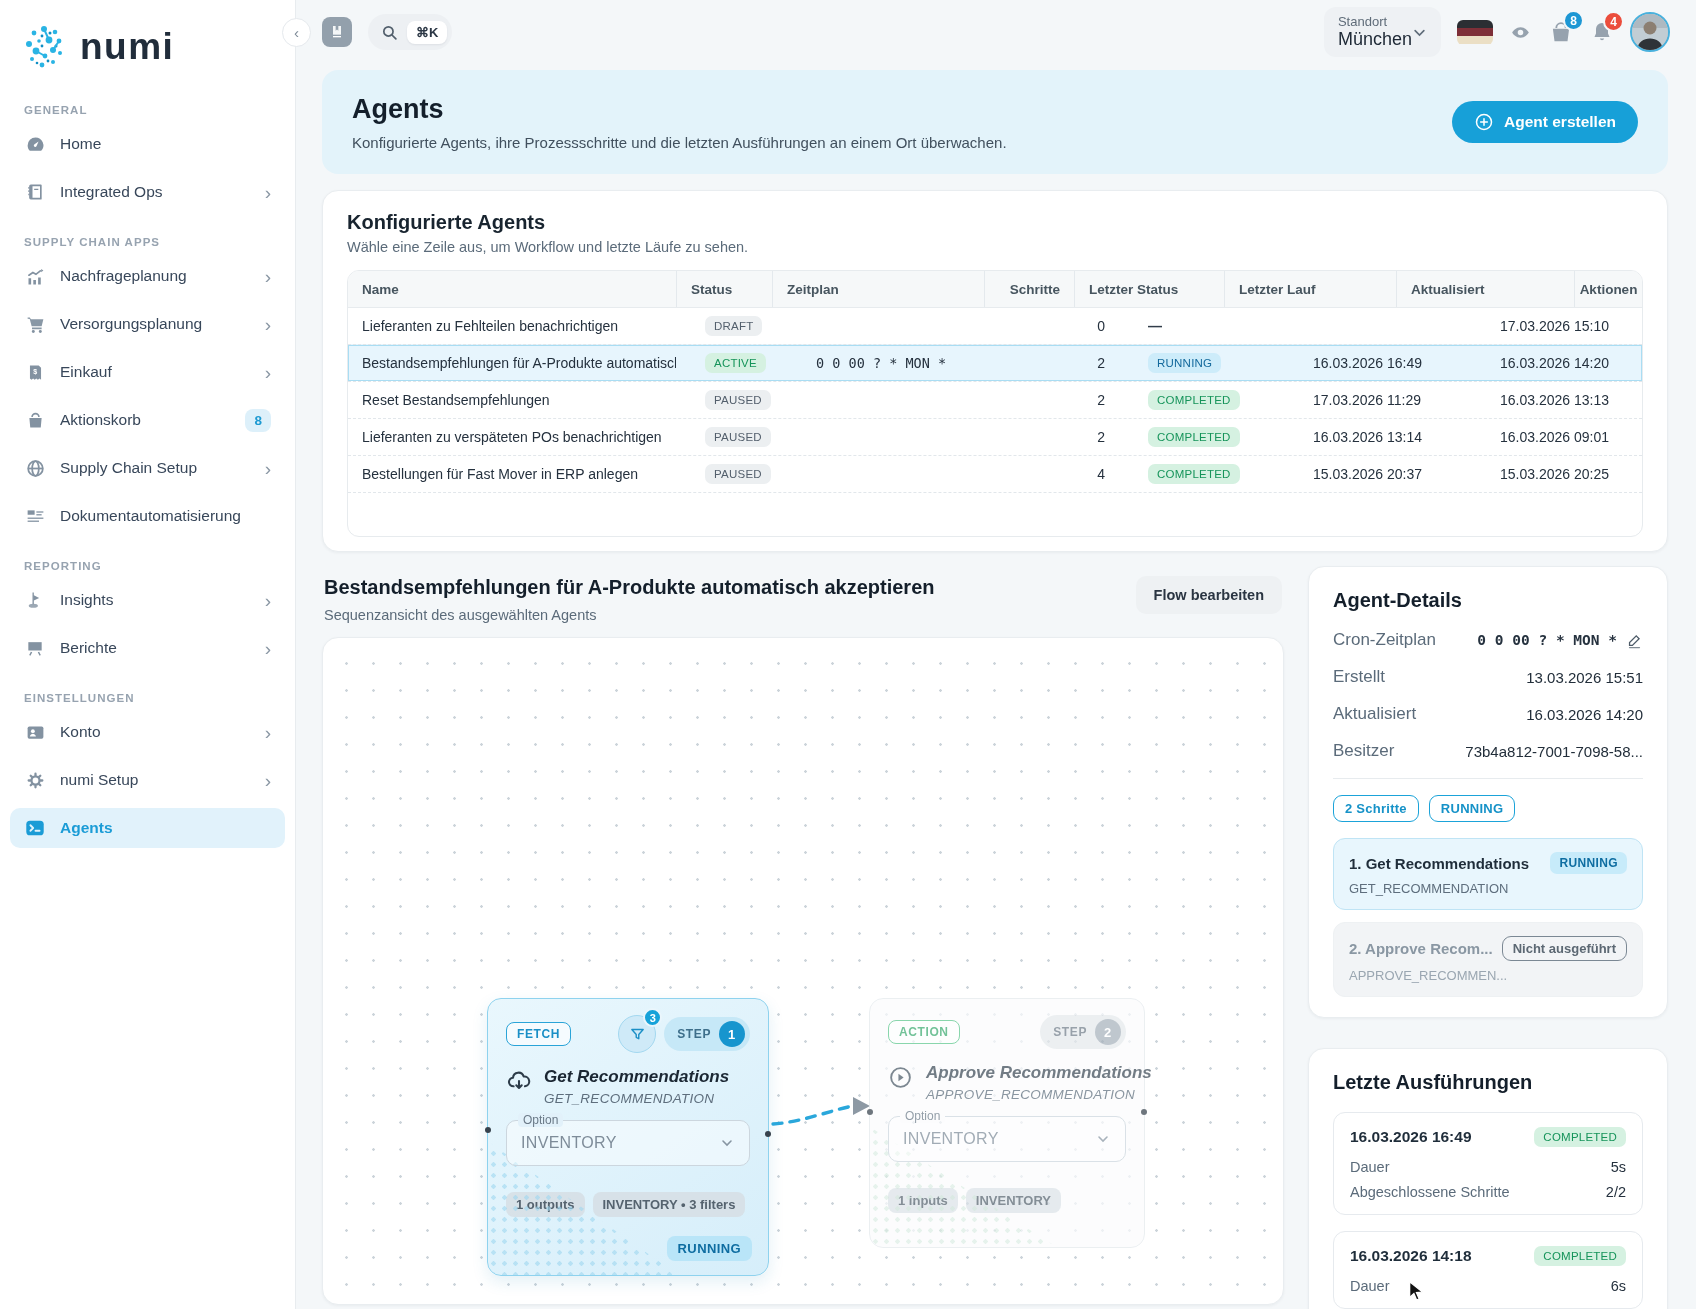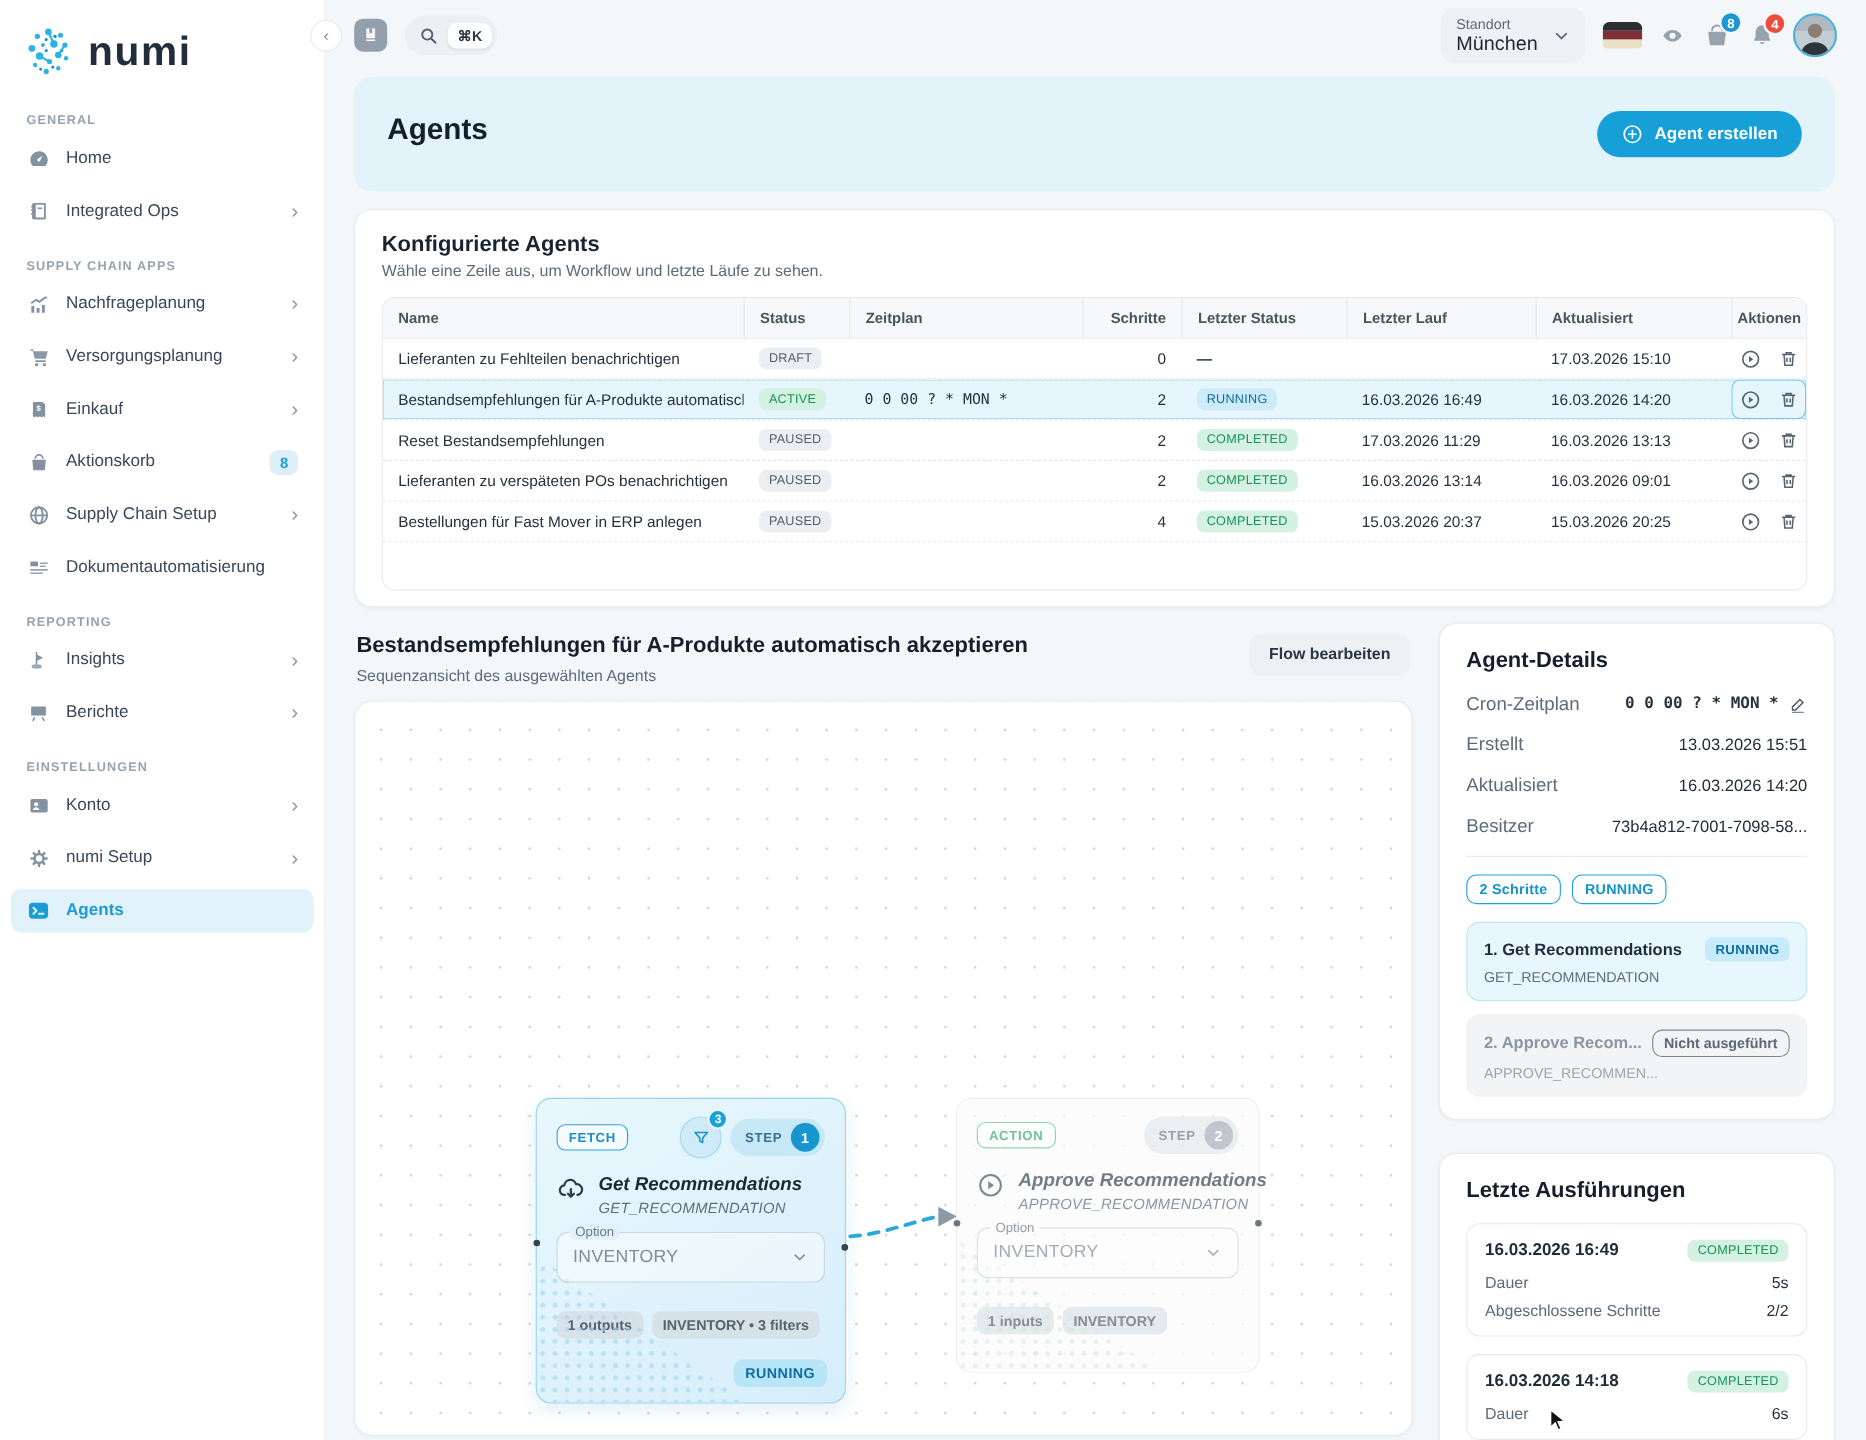--- a/index.html
+++ b/index.html
@@ -33,21 +33,21 @@
   
   .topbar { position:absolute; left:296px; top:0; right:0; height:64px;
     display:flex; align-items:center; gap:16px; padding:0 26px; }
   .book-btn { width:30px; height:30px; border-radius:8px; background:#93a0ac;
     display:flex; align-items:center; justify-content:center; cursor:pointer; }
   .search-pill { height:36px; background:#edf0f3; border-radius:999px; display:flex;
     align-items:center; gap:9px; padding:0 5px 0 13px; cursor:pointer; }
   .kbd-chip { background:#fff; border-radius:8px; padding:4px 9px; font-size:13px;
     font-weight:bold; color:#2b3745; box-shadow:0 1px 2px rgba(20,40,60,.08); }
   .tb-spacer { flex:1; }
-  .loc-box { display:flex; align-items:center; gap:14px; background:#eef1f4;
+  .loc-box { display:flex; align-items:center; background:#eef1f4;
     border-radius:12px; padding:7px 14px; cursor:pointer; }
   .loc-label { font-size:13px; color:#5f6c79; }
   .loc-value { font-size:18px; color:#1d2835; }
   .flag-de { width:36px; height:25px; border-radius:6px; overflow:hidden; display:flex; flex-direction:column; cursor:pointer; }
   .flag-de div { flex:1; }
   .icon-btn { position:relative; color:#96a2ae; cursor:pointer; }
   .count-badge { position:absolute; top:-9px; right:-10px; min-width:21px; height:21px;
     border-radius:50%; border:2px solid #f4f7f9; color:#fff; font-size:12px; font-weight:bold;
     display:flex; align-items:center; justify-content:center; }
   .badge-blue { background:#1d97d4; }
@@ -76,21 +76,21 @@
   .table-card .sub { font-size:14.5px; color:#5b6b7a; margin-bottom:15px; }
 
   .agents-table { border:1px solid #e7ebee; border-radius:12px; overflow:hidden; }
   .t-row { display:grid; grid-template-columns:328px 96px 212px 90px 150px 172px 178px 1fr;
     align-items:stretch; }
   .t-head { background:#f6f8f9; }
   .t-head .t-cell { font-size:13.5px; font-weight:bold; color:#47555f; padding:9px 14px; }
   .t-head .t-cell + .t-cell { border-left:1px solid #e4e9ed; }
   .t-cell { display:flex; align-items:center; padding:0 14px; min-height:36px;
     font-size:14px; color:#25313e; white-space:nowrap; overflow:hidden; }
-  .t-body .t-row { border-top:1px dashed #e2e7eb; cursor:pointer; }
+  .t-body .t-row { border-top:1px dashed #e2e7eb; cursor:pointer;gap:15px; }
   .t-body .t-row:first-child { border-top:1px solid #e7ebee; }
   .t-row.selected { background:#e7f5fd; box-shadow:inset 0 0 0 1px #a9ddf3; }
   .t-row.selected .act-cell { box-shadow:inset 0 0 0 1px #6cc8ec; border-radius:8px; }
   .cell-right { justify-content:flex-end; }
   .cell-center { justify-content:center; }
   .mono { font-family:"DejaVu Sans Mono", monospace; font-size:13.5px; }
   .pill { font-size:11.5px; font-weight:normal; letter-spacing:.02em; padding:4px 9px; border-radius:7px; }
   .pill-gray  { background:#eceff1; color:#535f6c; }
   .pill-green { background:#d5f1e1; color:#16945a; }
   .pill-blue  { background:#cdecfa; color:#13699c; }
@@ -455,20 +455,21 @@
       </svg>
   </div>
 </header>
 
 <main class="main">
   <div class="content-grid">
 
     <section class="banner span2">
       <div>
         <h1>Agents</h1>
+        <p>Konfigurierte Agents, ihre Prozessschritte und die letzten Ausführungen an einem Ort überwachen.</p>
       </div>
       <button class="btn-primary">
         <span>
           <svg width="20" height="20" viewBox="0 0 24 24" fill="none" stroke="#fff" stroke-width="1.8" stroke-linecap="round">
               <circle cx="12" cy="12" r="9"></circle>
               <path d="M12 8v8M8 12h8"></path>
             </svg>
         </span>
         <span>Agent erstellen</span>
       </button>

